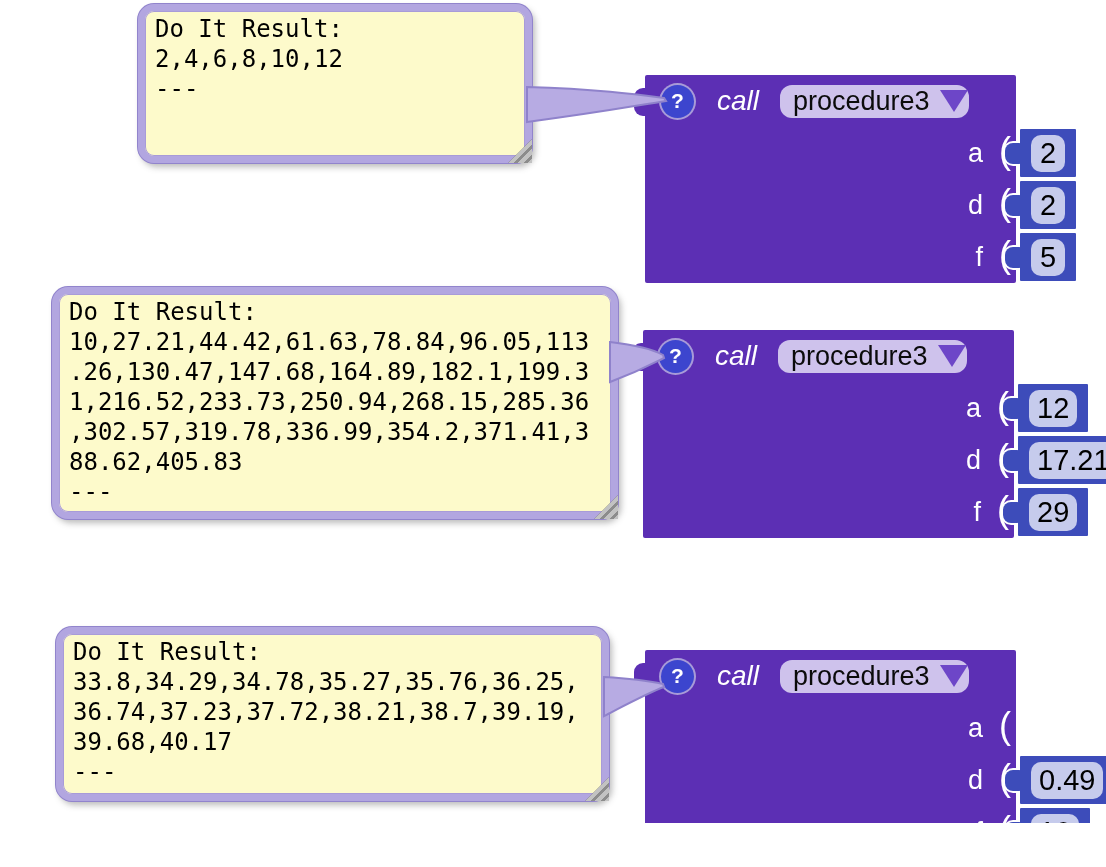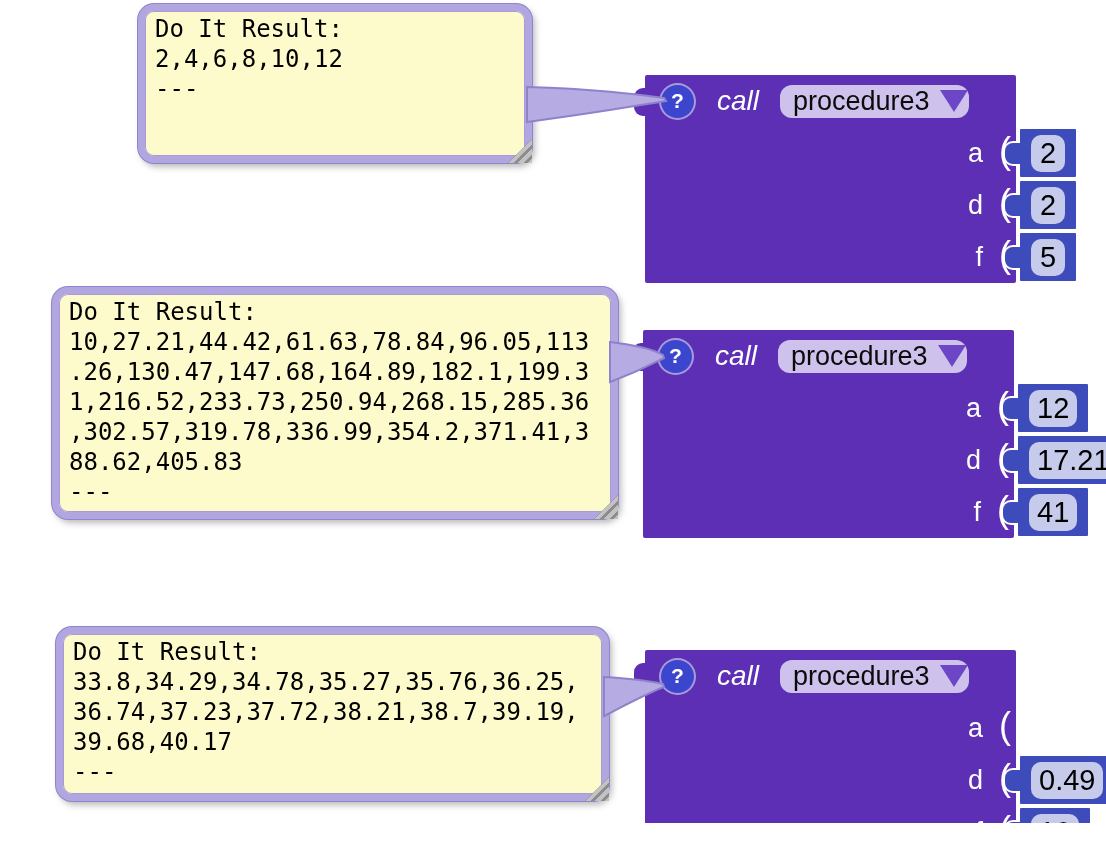--- a/index.html
+++ b/index.html
@@ -182,21 +182,21 @@
             <span class="vb-field">17.21</span>
           </div>
         </div>
       </div>
       <div class="param-row">
         <span class="param-label">f</span>
         <span class="paren">(</span>
         <div class="value-block">
           <span class="vb-tab"></span>
           <div class="vb-body">
-            <span class="vb-field">41</span>
+            <span class="vb-field">29</span>
           </div>
         </div>
       </div>
     </div>
   </div>
 
   <div class="bubble" style="left:8px; top:627px; width:553px; height:174px;">
     <div class="bubble-text">Do It Result:
 33.8,34.29,34.78,35.27,35.76,36.25,
 36.74,37.23,37.72,38.21,38.7,39.19,

